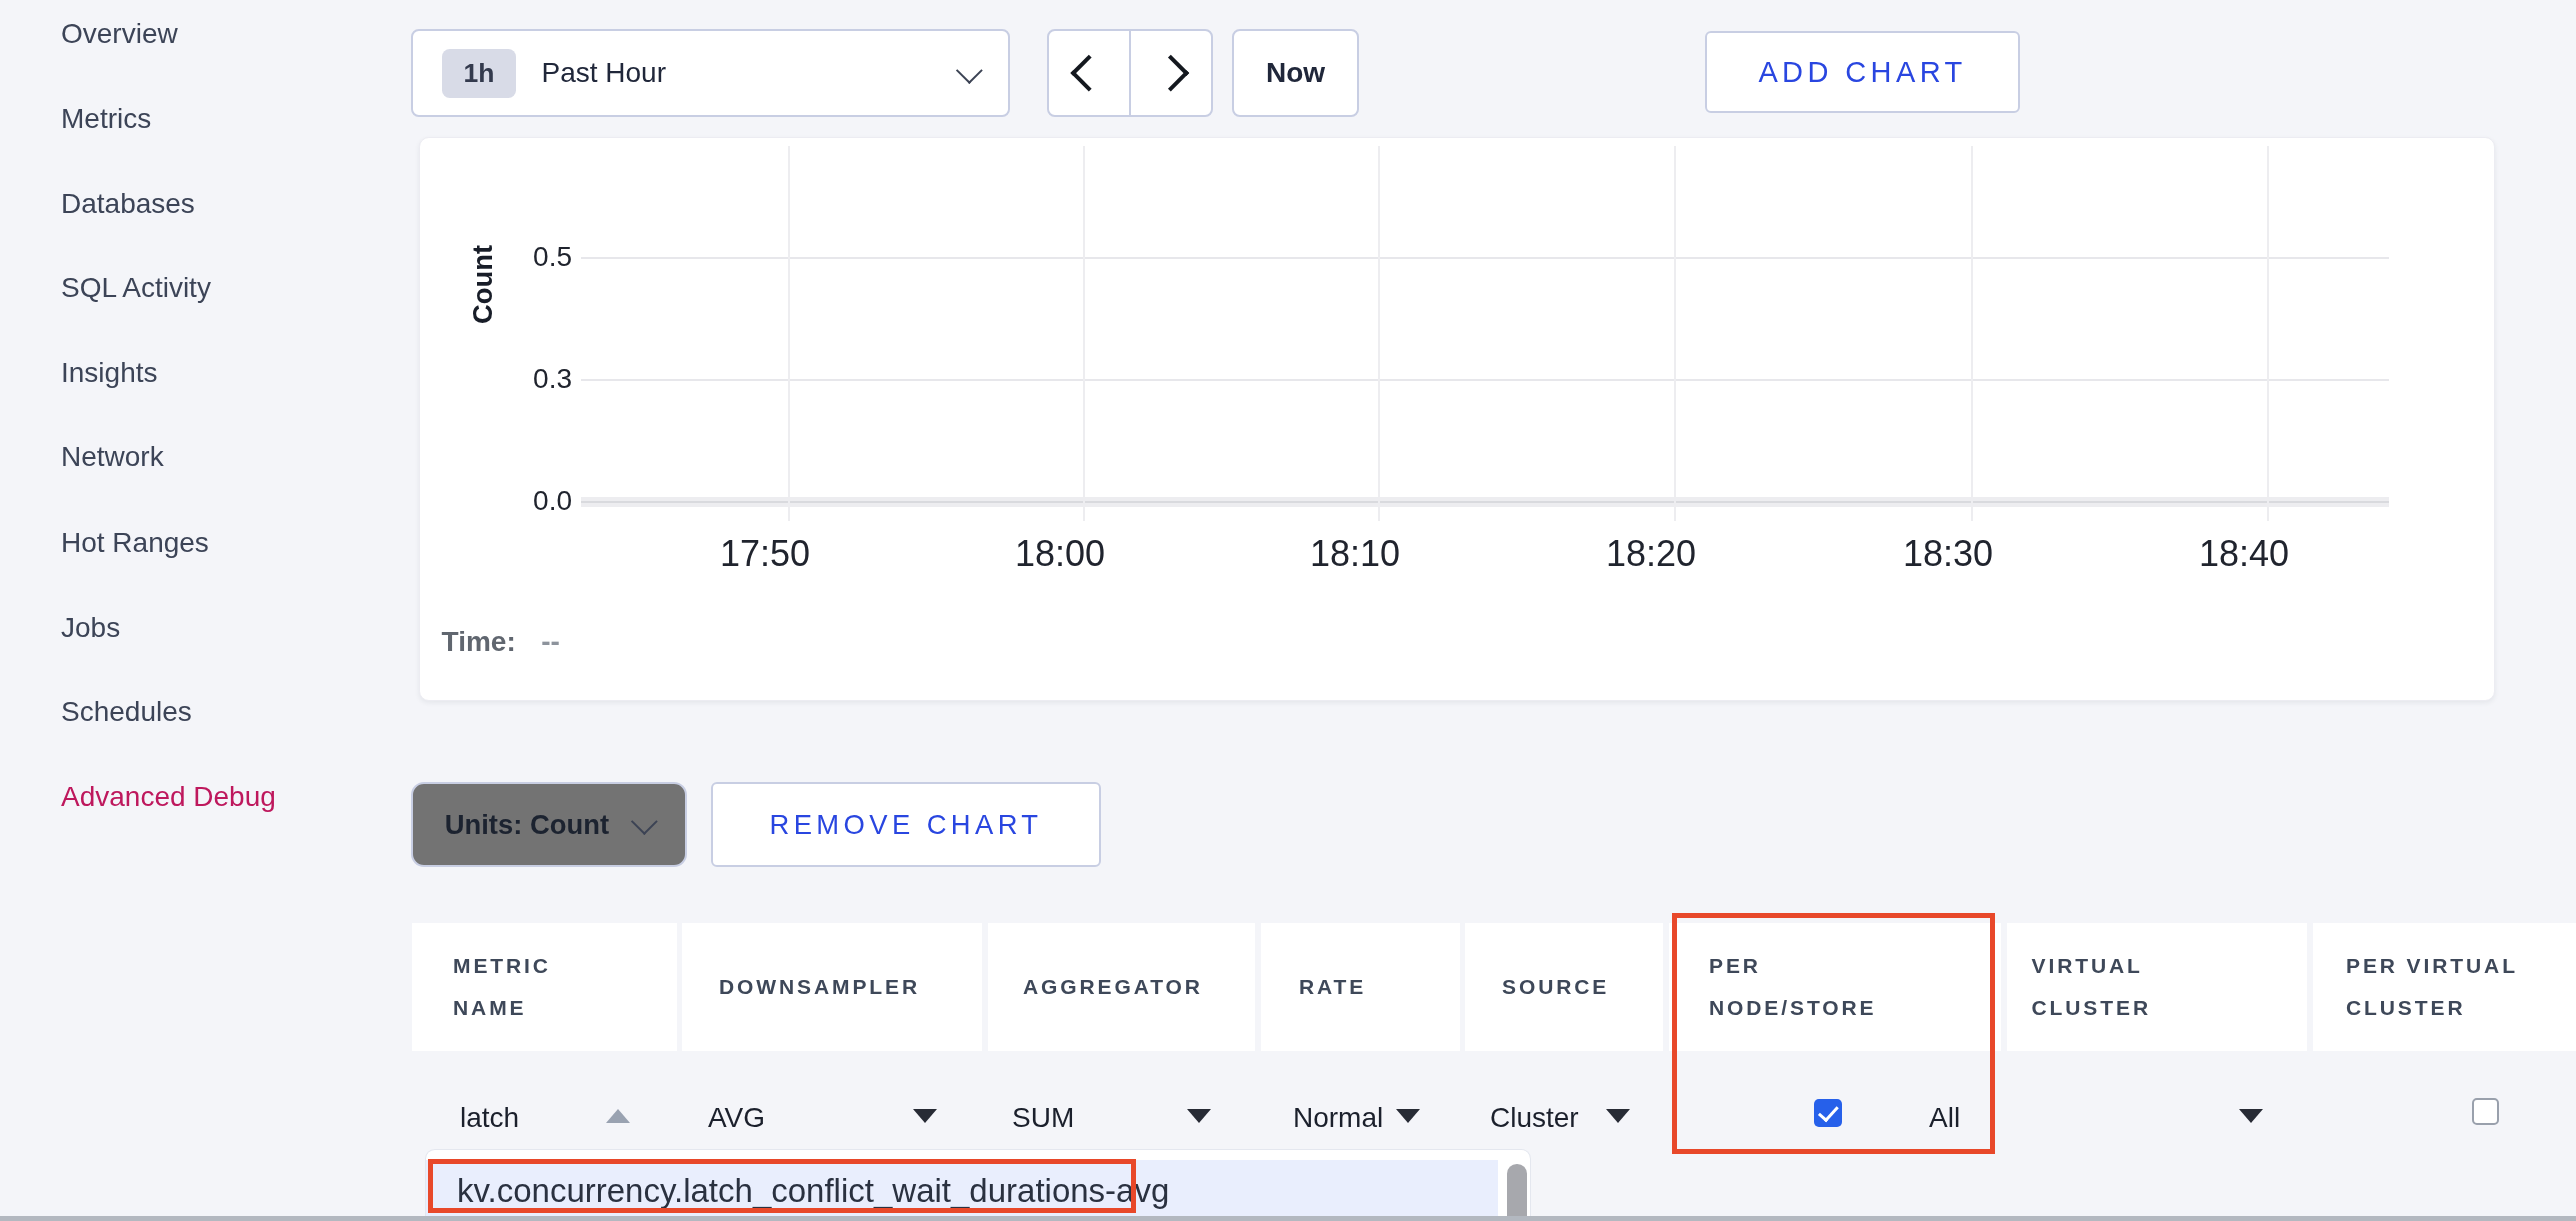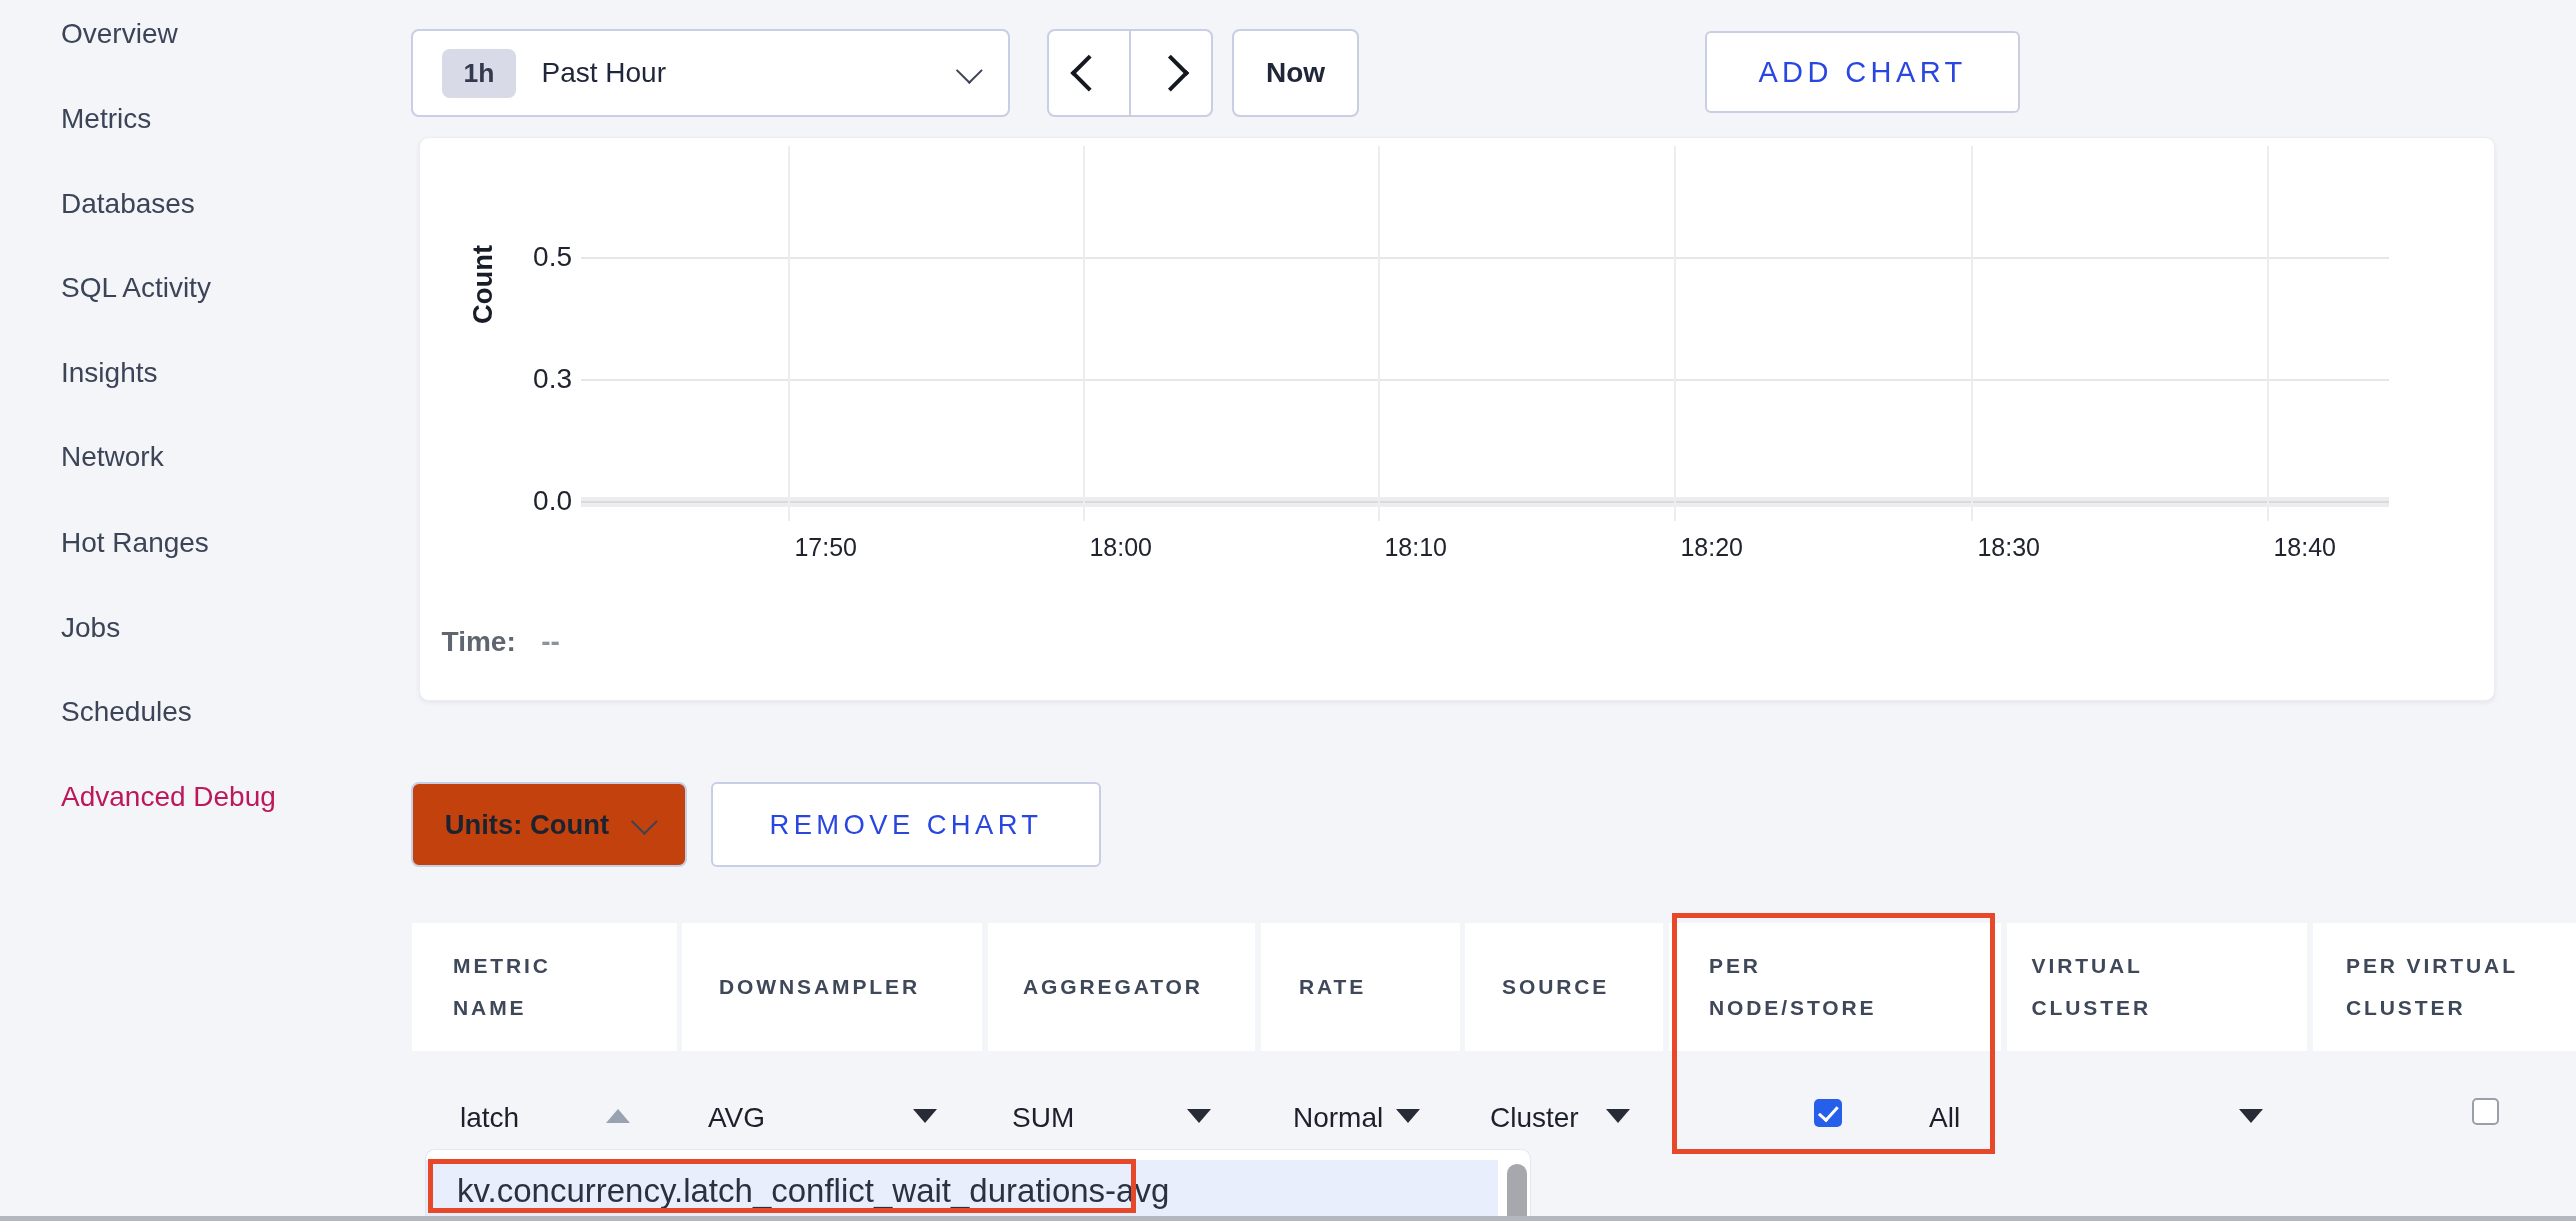--- a/index.html
+++ b/index.html
@@ -31,27 +31,27 @@
   
   .card{position:absolute;left:419px;top:137px;width:2076px;height:564px;background:#fff;
     border:1px solid #ececf2;border-radius:9.8px;box-shadow:0 2px 4.9px rgba(31,38,62,.07);
     box-sizing:border-box;}
   .ylab{position:absolute;left:47px;top:78px;height:108px;writing-mode:vertical-rl;
     transform:rotate(180deg);font-size:27.4px;font-weight:700;color:#181d28;
     display:flex;align-items:center;}
   .ytick{position:absolute;width:59px;text-align:right;font-size:28px;color:#20242e;}
   .hline{position:absolute;height:2px;background:#e7e7eb;}
   .vline{position:absolute;width:2px;background:#ededf0;}
-  .xtick{position:absolute;width:137px;text-align:right;font-size:25px;color:#20242e;}
+  .xtick{position:absolute;width:137px;text-align:left;font-size:36px;color:#20242e;}
   .time-row{position:absolute;left:21.6px;top:488px;font-size:28px;font-weight:700;color:#60666f;}
   .time-val{color:#8d939c;font-weight:700;margin-left:25.5px;}
 
   
-  .units-btn{position:absolute;left:411px;top:782px;width:276px;height:85px;background:#c2410c;
-    border:2px solid #c8cee3;border-radius:8px;box-sizing:border-box;display:flex;
+  .units-btn{position:absolute;left:411px;top:782px;width:276px;height:85px;background:#737373;
+    border:2px solid #c8cee3;border-radius:13px;box-sizing:border-box;display:flex;
     align-items:center;justify-content:center;gap:25.5px;cursor:pointer;}
   .units-label{font-size:27.4px;font-weight:700;color:#1c2330;}
   .remove-btn{position:absolute;left:711px;top:782px;width:390px;height:85px;background:#fff;
     border:2px solid #c8cee3;border-radius:5.9px;box-sizing:border-box;display:flex;
     align-items:center;justify-content:center;cursor:pointer;}
   .add-btn{position:absolute;left:1705px;top:31px;width:315px;height:82px;background:#fff;
     border:2px solid #c8cee3;border-radius:5.9px;box-sizing:border-box;display:flex;
     align-items:center;justify-content:center;cursor:pointer;}
 
   

